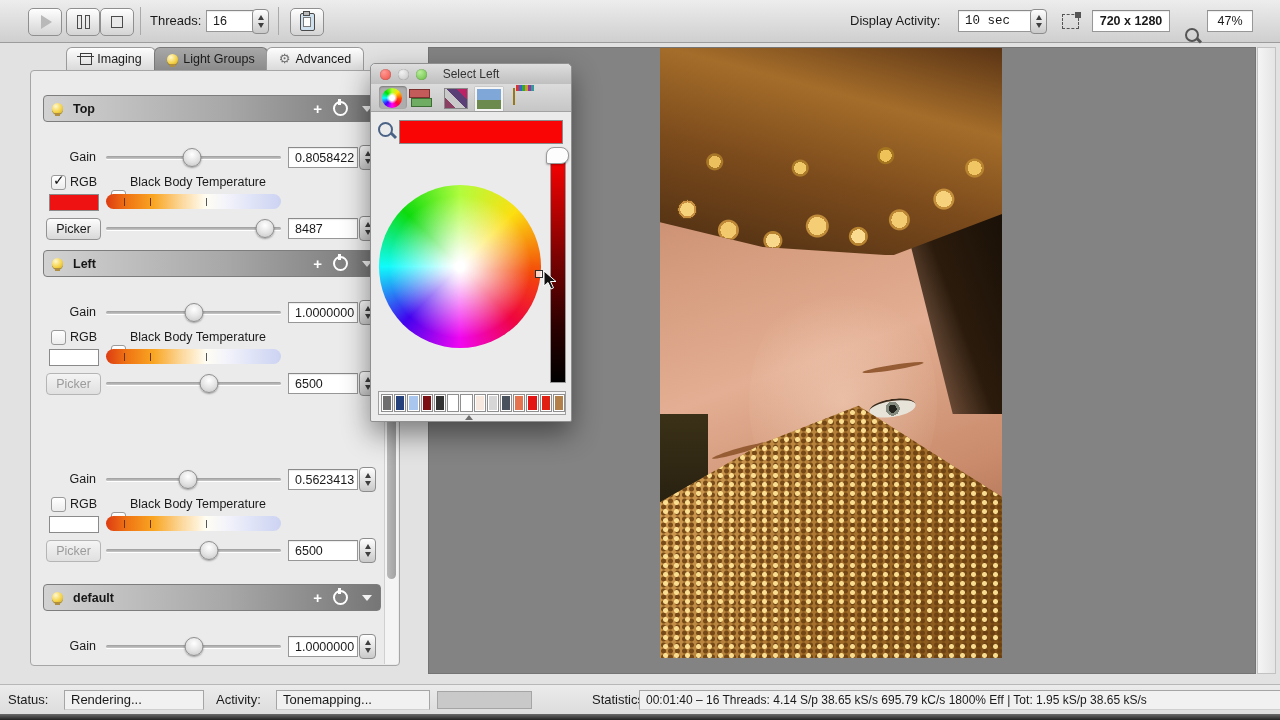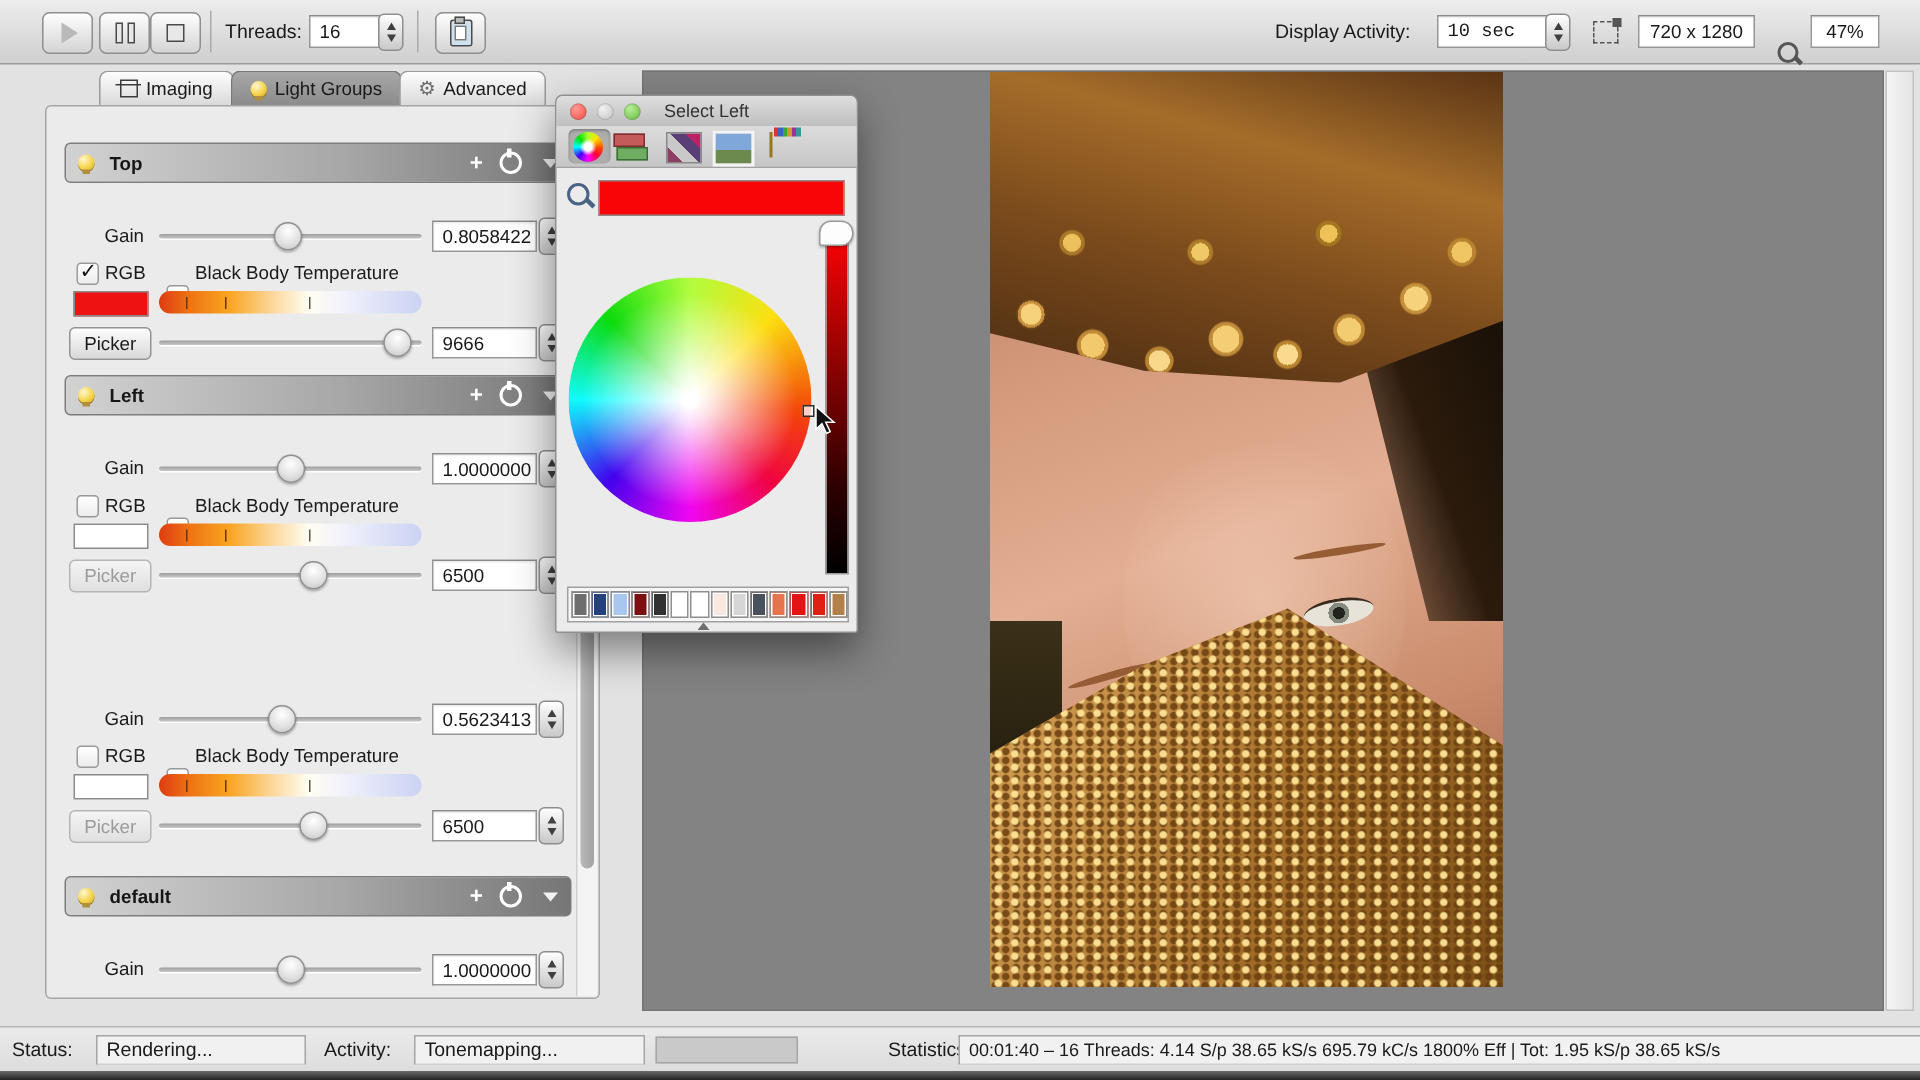--- a/index.html
+++ b/index.html
@@ -191,21 +191,21 @@
       <span class="clip-board"></span>
     </div>
 
     <div class="abs lbl" style="left:850px;top:10px;">Display Activity:</div>
     <div class="abs vbox" style="left:958px;top:10px;width:66px;height:20px;font-family:Liberation Mono, monospace;">10 sec</div>
     <div class="abs stepper" style="left:1030px;top:9px;">
       <span class="tri-up"></span>
       <span class="tri-dn"></span>
     </div>
     <div class="abs resize-ic" style="left:1062px;top:14px;"></div>
-    <div class="abs vbox center" style="left:1092px;top:10px;width:76px;height:20px;">720 x 1280</div>
+    <div class="abs vbox center" style="left:1092px;top:10px;width:76px;height:20px;font-weight:bold;">720 x 1280</div>
     <div class="abs mag" style="left:1185px;top:13px;"></div>
     <div class="abs vbox center" style="left:1207px;top:10px;width:44px;height:20px;">47%</div>
   </div>
 
   <div class="abs tab" style="left:66px;width:88px;">
     <span class="crop-icon"></span>
     <span>Imaging</span>
   </div>
   <div class="abs tab active" style="left:154px;width:112px;">
     <span class="bulb"></span>
@@ -246,21 +246,21 @@
       <div class="abs swatch" style="left: 6px; top: 99px; background: rgb(238, 18, 18);"></div>
       <div class="abs bbgrad" style="left:63px;top:99px;">
         <span class="btick" style="left:10%;"></span>
         <span class="btick" style="left:25%;"></span>
         <span class="btick" style="left:57%;background:#555;"></span>
       </div>
       <div class="abs pickbtn" style="left:3px;top:123px;">Picker</div>
       <div class="abs hslider" style="left:63px;top:132px;width:175px;">
         <span class="sthumb" style="left: 91%;"></span>
       </div>
-      <div class="abs vbox" style="left:245px;top:123px;width:62px;height:19px;">9666</div>
+      <div class="abs vbox" style="left:245px;top:123px;width:62px;height:19px;">8487</div>
       <div class="abs stepper" style="left:316px;top:121px;">
         <span class="tri-up"></span>
         <span class="tri-dn"></span>
       </div>
     </div>
 
     <div class="abs group" style="top:179px;">
       <div class="abs ghead">
         <span class="bulb"></span>
         <span class="gname">Left</span>

